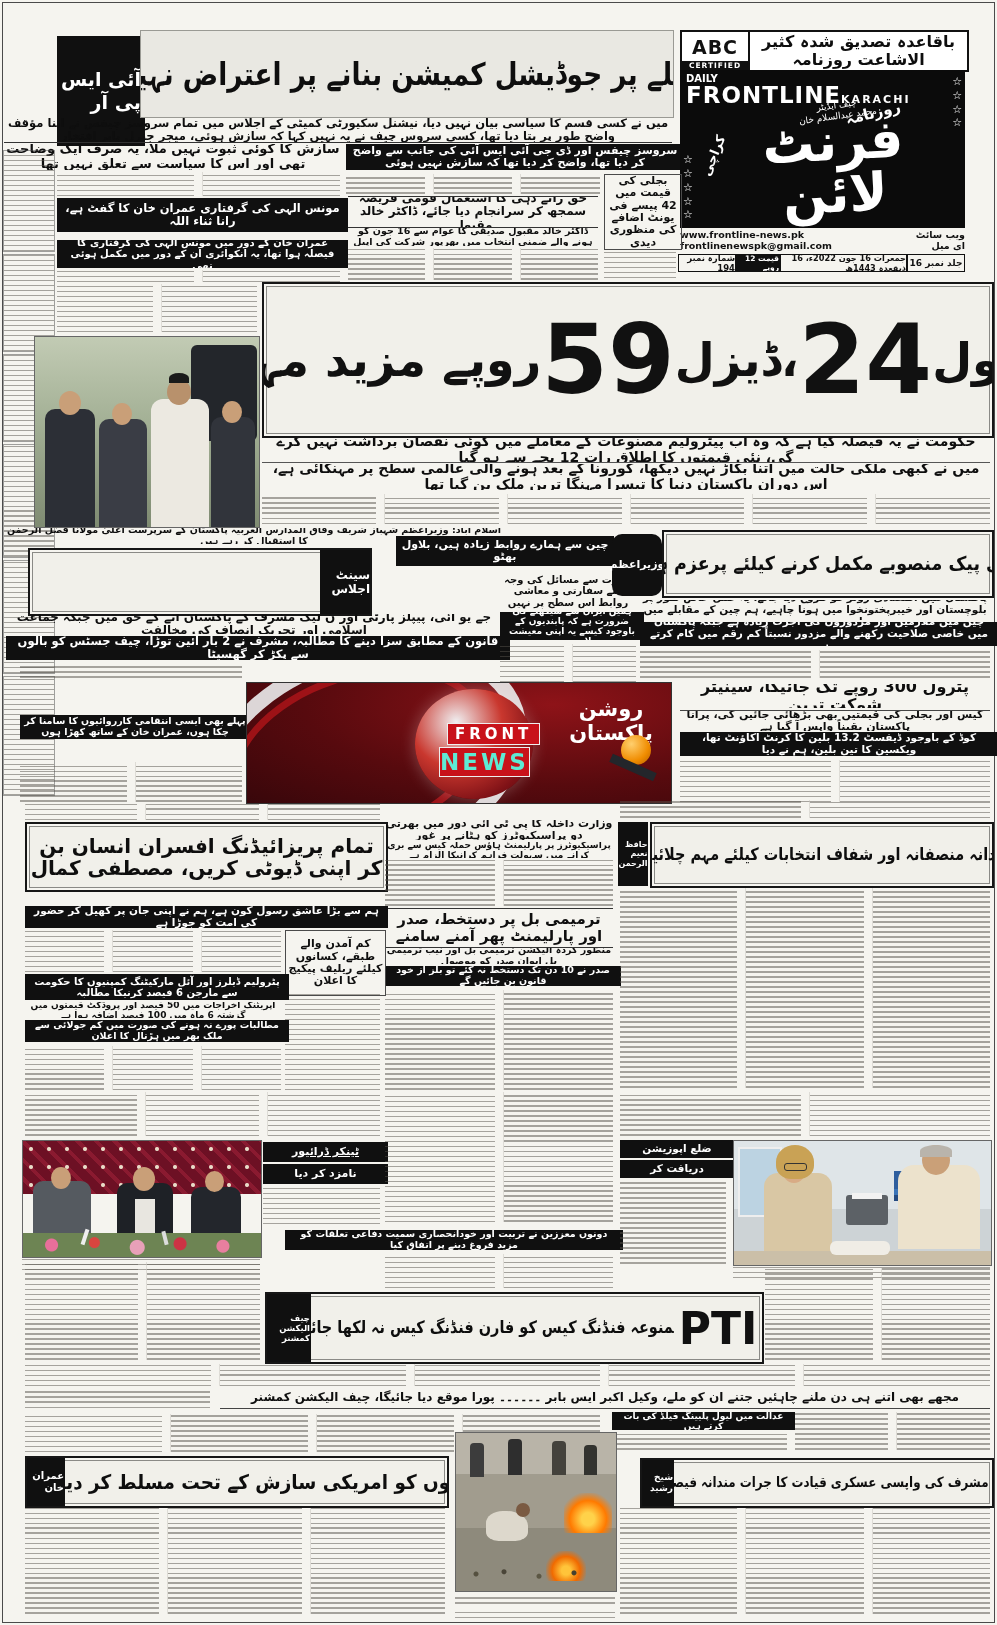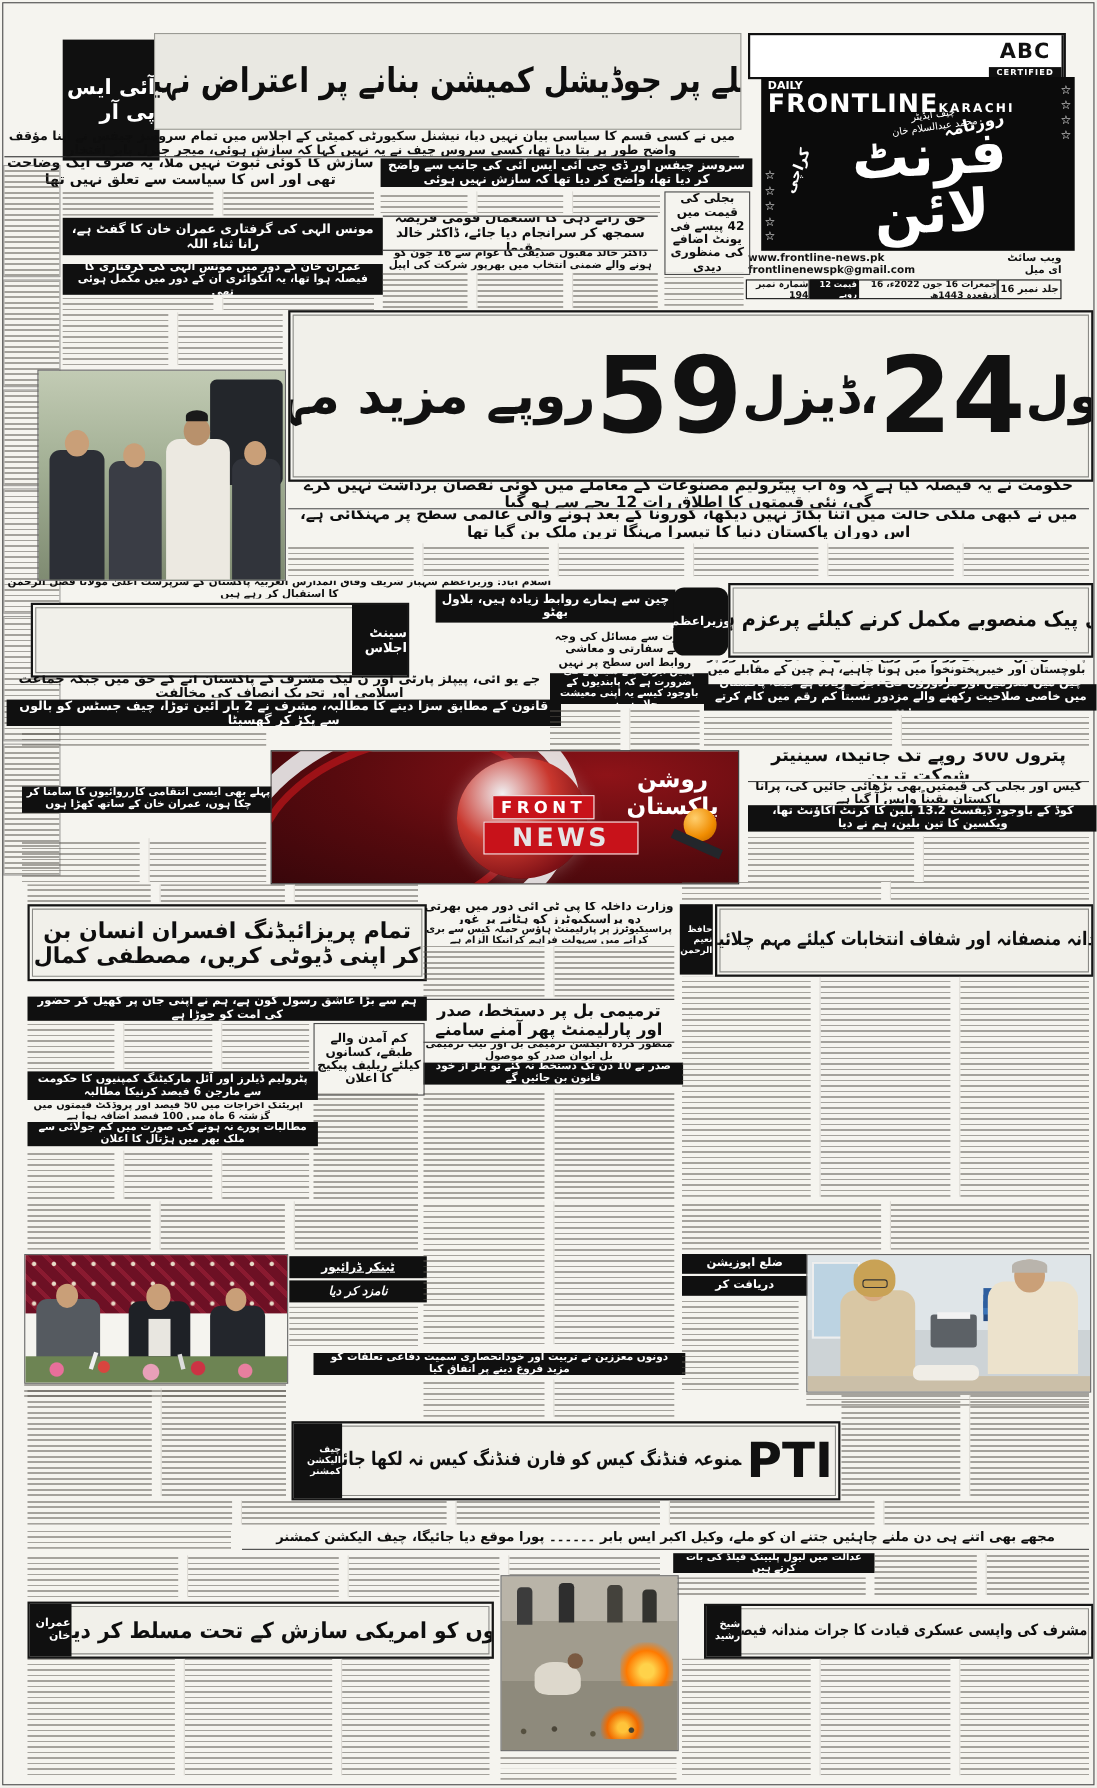--- a/index.html
+++ b/index.html
@@ -17,21 +17,21 @@
   .squeeze2{transform:scaleX(.92);transform-origin:center;white-space:nowrap;}
   
   .tx{background-image:repeating-linear-gradient(0deg,#56524b 0px,#56524b 1.5px,transparent 1.5px,transparent 5px);opacity:.5;}
   .cols{display:flex;gap:8px;}
   .cols>div{flex:1;border-left:1px solid #c9c6bf;}
   .cols>div:last-child{border-left:none;}
   .kick{background:#101010;color:#fff;font-weight:bold;display:flex;align-items:center;justify-content:center;text-align:right;line-height:1.2;}
   .star{color:#fff;font-size:11px;line-height:1.25;display:block;text-align:center;}
   .star::before{content:"☆";}
   
-  .plate{background:#0b0b0b;color:#fff;margin-left:12px;}
+  .plate{background:#0b0b0b;color:#fff;}
   .abc{display:flex;flex-direction:column;align-items:stretch;border-right:2px solid #111;}
   .cell{border:1px solid #111;display:flex;align-items:center;justify-content:center;font-weight:bold;overflow:hidden;}
   
   .ph{overflow:hidden;border:1px solid #666;}
   .head{position:absolute;border-radius:50%;background:#c99f78;}
   
   .promo{background:radial-gradient(130% 150% at 72% 18%, #8e1318 0%, #570a0e 45%, #230408 100%);overflow:hidden;border:1px solid #333;}
 </style>
 </head>
 <body>
@@ -41,20 +41,21 @@
 
   <div class="abs kick" style="left:57px;top:36px;width:80px;height:102px;font-size:19px;padding:4px;">آئی ایس پی آر</div>
   <div class="abs whl" style="left:140px;top:30px;width:532px;height:86px;background:#e9e8e2;border:1px solid #9a9a94;font-size:31px;">
     <span class="squeeze">مراسلے پر جوڈیشل کمیشن بنانے پر اعتراض نہیں ہے</span>
   </div>
   <div class="abs whl" style="left:4px;top:118px;width:668px;height:24px;font-size:11.5px;border-bottom:1px solid #333;">میں نے کسی قسم کا سیاسی بیان نہیں دیا، نیشنل سکیورٹی کمیٹی کے اجلاس میں تمام سروسز چیفس نے اپنا مؤقف واضح طور پر بتا دیا تھا، کسی سروس چیف نے یہ نہیں کہا کہ سازش ہوئی، میجر جنرل بابر افتخار</div>
   <div class="abs whl" style="left:4px;top:144px;width:338px;height:26px;font-size:13px;">سازش کا کوئی ثبوت نہیں ملا، یہ صرف ایک وضاحت تھی اور اس کا سیاست سے تعلق نہیں تھا</div>
   <div class="abs bar" style="left:346px;top:144px;width:330px;height:26px;font-size:11px;">سروسز چیفس اور ڈی جی آئی ایس آئی کی جانب سے واضح کر دیا تھا، واضح کر دیا تھا کہ سازش نہیں ہوئی</div>
 
   <div class="abs" style="left:680px;top:30px;width:285px;height:38px;border:2px solid #111;display:flex;background:#fff;">
+    <div class="whl" style="flex:1;font-size:16px;">باقاعدہ تصدیق شدہ کثیر الاشاعت روزنامہ</div>
     <div class="abc" style="width:66px;">
       <div style="flex:1;display:flex;align-items:center;justify-content:center;font-weight:bold;font-size:19px;letter-spacing:1px;direction:ltr;">ABC</div>
       <div style="background:#101010;color:#fff;font-size:7.5px;font-weight:bold;text-align:center;direction:ltr;letter-spacing:1px;">CERTIFIED</div>
     </div>
   </div>
 
   <div class="abs plate" style="left:680px;top:70px;width:285px;height:158px;">
     <div class="abs" style="left:6px;top:4px;direction:ltr;text-align:left;line-height:1;">
       <div style="font-size:10px;font-weight:bold;">DAILY</div>
       <div><span style="font-size:23px;font-weight:bold;letter-spacing:1px;">FRONTLINE</span><span style="font-size:11px;font-weight:bold;letter-spacing:2px;">KARACHI</span></div>
@@ -200,21 +201,21 @@
   <div class="abs cols" style="left:20px;top:762px;width:222px;height:40px;">
       <div class="tx"></div>
       <div class="tx"></div>
     </div>
 
   <div class="abs promo" style="left:246px;top:682px;width:424px;height:120px;">
     <div class="abs" style="left:-46px;top:-34px;width:300px;height:190px;border:15px solid rgba(232,232,232,.92);border-radius:50%;transform:rotate(-18deg);"></div>
     <div class="abs" style="left:-20px;top:-10px;width:250px;height:150px;border:7px solid rgba(170,20,25,.85);border-radius:50%;transform:rotate(-18deg);"></div>
     <div class="abs" style="left:168px;top:6px;width:118px;height:110px;border-radius:50%;background:radial-gradient(circle at 35% 30%,#f0f0f2 0%,#c9372e 42%,#7e1116 75%,#4a080c 100%);box-shadow:0 0 16px rgba(255,255,255,.25);"></div>
     <div class="abs" style="left:200px;top:40px;background:#c8121a;color:#fff;font-weight:bold;letter-spacing:4px;padding:1px 7px;font-size:15px;border:1px solid #eee;direction:ltr;">FRONT</div>
-    <div class="abs" style="left:192px;top:64px;background:#c8121a;color:#e5e5e5;font-weight:bold;letter-spacing:3px;padding:1px 25px;font-size:23px;border:1px solid #eee;direction:ltr;">NEWS</div>
+    <div class="abs" style="left:192px;top:64px;background:#c8121a;color:#5eead4;font-weight:bold;letter-spacing:3px;padding:1px 0;font-size:23px;border:1px solid #eee;direction:ltr;">NEWS</div>
     <div class="abs" style="left:312px;top:14px;width:104px;color:#fff;font-size:21px;font-weight:bold;text-align:center;">روشن پاکستان</div>
     <div class="abs" style="left:374px;top:52px;width:30px;height:30px;border-radius:50%;background:radial-gradient(circle at 35% 30%,#ffcf6e,#f08c00 60%,#b35c00);"></div>
     <div class="abs" style="left:362px;top:80px;width:48px;height:9px;background:#23262b;transform:rotate(24deg);"></div>
   </div>
 
   <div class="abs whl" style="left:680px;top:684px;width:310px;height:24px;font-size:16px;">پٹرول 300 روپے تک جائیگا، سینیٹر شوکت ترین</div>
   <div class="abs whl" style="left:680px;top:710px;width:310px;height:20px;font-size:11px;border-top:1px solid #444;">گیس اور بجلی کی قیمتیں بھی بڑھائی جائیں گی، پرانا پاکستان یقیناً واپس آ گیا ہے</div>
   <div class="abs bar" style="left:680px;top:732px;width:310px;height:24px;font-size:10.5px;">کوڈ کے باوجود ڈیفسٹ 13.2 بلین کا کرنٹ اکاؤنٹ تھا، ویکسین کا تین بلین، ہم نے دیا</div>
   <div class="abs cols" style="left:680px;top:760px;width:310px;height:42px;">
       <div class="tx"></div>
@@ -289,21 +290,21 @@
     <div class="head" style="left:110px;top:26px;width:22px;height:24px;"></div>
     <div class="abs" style="left:168px;top:46px;width:50px;height:52px;background:#23262c;border-radius:10px 10px 0 0;"></div>
     <div class="head" style="left:182px;top:30px;width:19px;height:21px;"></div>
     <div class="abs" style="left:0;bottom:0;width:100%;height:24px;background:#6d8453;background-image:radial-gradient(circle at 12% 50%,#e86f9a 6px,transparent 7px),radial-gradient(circle at 30% 40%,#d8453f 5px,transparent 6px),radial-gradient(circle at 48% 60%,#e8a0b8 7px,transparent 8px),radial-gradient(circle at 66% 45%,#cc3344 6px,transparent 7px),radial-gradient(circle at 84% 55%,#e87f9f 6px,transparent 7px);"></div>
     <div class="abs" style="left:60px;top:88px;width:4px;height:16px;background:#eee;transform:rotate(18deg);"></div>
     <div class="abs" style="left:140px;top:90px;width:4px;height:14px;background:#ddd;transform:rotate(-14deg);"></div>
   </div>
   <div class="abs tx" style="left:22px;top:1258px;width:238px;height:12px;"></div>
 
   <div class="abs bar" style="left:263px;top:1142px;width:117px;height:20px;font-size:11px;text-decoration:underline;">ٹینکر ڈرائیور</div>
-  <div class="abs bar" style="left:263px;top:1164px;width:117px;height:20px;font-size:11px;font-style:italic;">نامزد کر دیا</div>
+  <div class="abs bar" style="left:263px;top:1164px;width:117px;height:20px;font-size:11px;">نامزد کر دیا</div>
   <div class="abs tx" style="left:263px;top:1188px;width:117px;height:36px;"></div>
 
   <div class="abs cols" style="left:385px;top:1092px;width:228px;height:130px;">
       <div class="tx"></div>
       <div class="tx"></div>
     </div>
   <div class="abs bar" style="left:285px;top:1230px;width:330px;height:20px;font-size:9.5px;">دونوں معززین نے تربیت اور خودانحصاری سمیت دفاعی تعلقات کو مزید فروغ دینے پر اتفاق کیا</div>
 
   <div class="abs cols" style="left:620px;top:1092px;width:370px;height:44px;">
       <div class="tx"></div>

